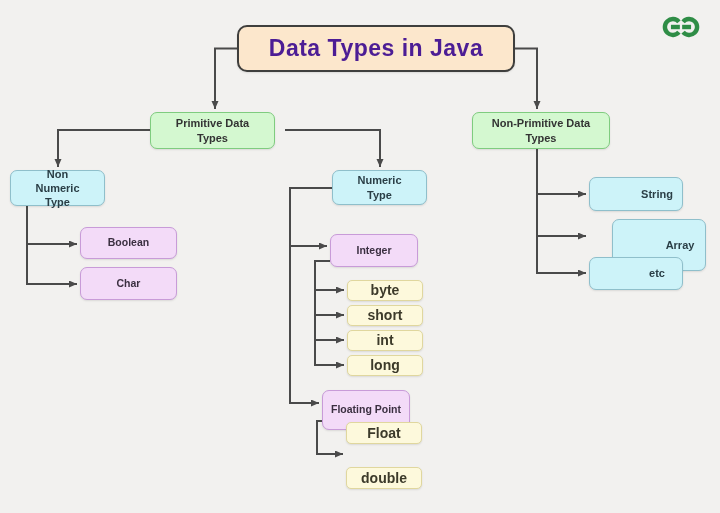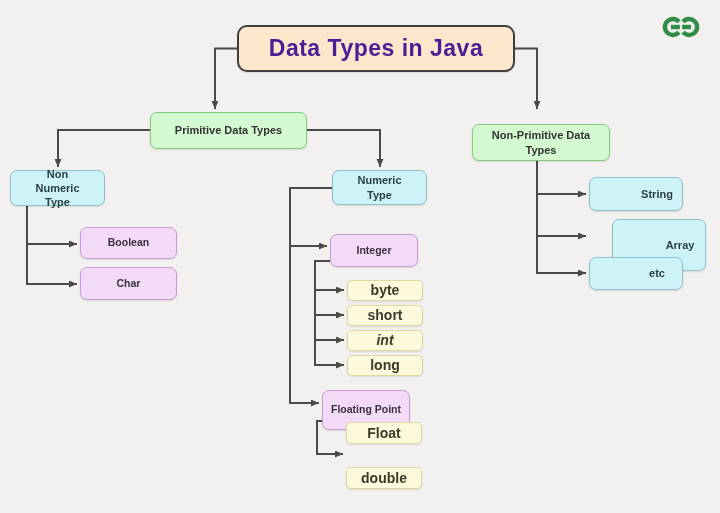--- a/index.html
+++ b/index.html
@@ -27,30 +27,30 @@
   .titlebox{
     left:237px;top:25px;width:278px;height:47px;
     background:#fce7cc;border:2px solid #3f3f3d;border-radius:10px;
     font-size:23px;color:#4c1d95;letter-spacing:0.5px;
   }
   .green{background:#d4f8d0;border:1.5px solid #7fcc7f;font-size:11px;}
   .cyan{background:#cdf3f9;border:1.5px solid #8fbfcb;font-size:11px;color:#2a3e46;padding-left:42px;}
   .purple{background:#f3dbf8;border:1.5px solid #c89bd8;font-size:10.5px;color:#3a2f40;}
   .yellow{background:#fdf9dc;border:1.5px solid #e0d79e;font-size:14px;border-radius:5px;color:#3c3a2a;}
 
-  #n-primitive{left:150px;top:112px;width:157px;height:37px;padding:0 8px;}
-  #n-nonprimitive{left:472px;top:124px;width:138px;height:37px;padding:16px 8px;}
+  #n-primitive{left:150px;top:112px;width:125px;height:37px;padding:0 8px;}
+  #n-nonprimitive{left:472px;top:112px;width:138px;height:37px;padding:16px 8px;}
   #n-nonnumeric{left:10px;top:170px;width:95px;height:36px;padding:0 24px;}
   #n-numeric{left:332px;top:170px;width:95px;height:35px;padding:0 16px;}
   #n-boolean{left:80px;top:227px;width:97px;height:32px;}
   #n-char{left:80px;top:267px;width:97px;height:33px;}
   #n-integer{left:330px;top:234px;width:88px;height:33px;}
   #n-byte{left:347px;top:280px;width:76px;height:21px;}
   #n-short{left:347px;top:305px;width:76px;height:21px;}
-  #n-int{left:347px;top:330px;width:76px;height:21px;font-style:italic;}
+  #n-int{left:347px;top:330px;width:76px;height:21px;}
   #n-long{left:347px;top:355px;width:76px;height:21px;}
   #n-floating{left:322px;top:390px;width:88px;height:40px;white-space:nowrap;}
   #n-float{left:346px;top:422px;width:76px;height:22px;}
   #n-double{left:346px;top:467px;width:76px;height:22px;}
   #n-string{left:589px;top:177px;width:94px;height:34px;}
   #n-array{left:612px;top:219px;width:94px;height:52px;}
   #n-etc{left:589px;top:257px;width:94px;height:33px;}
 
   .logo{position:absolute;right:16px;top:12px;width:46px;height:30px;}
 </style>

